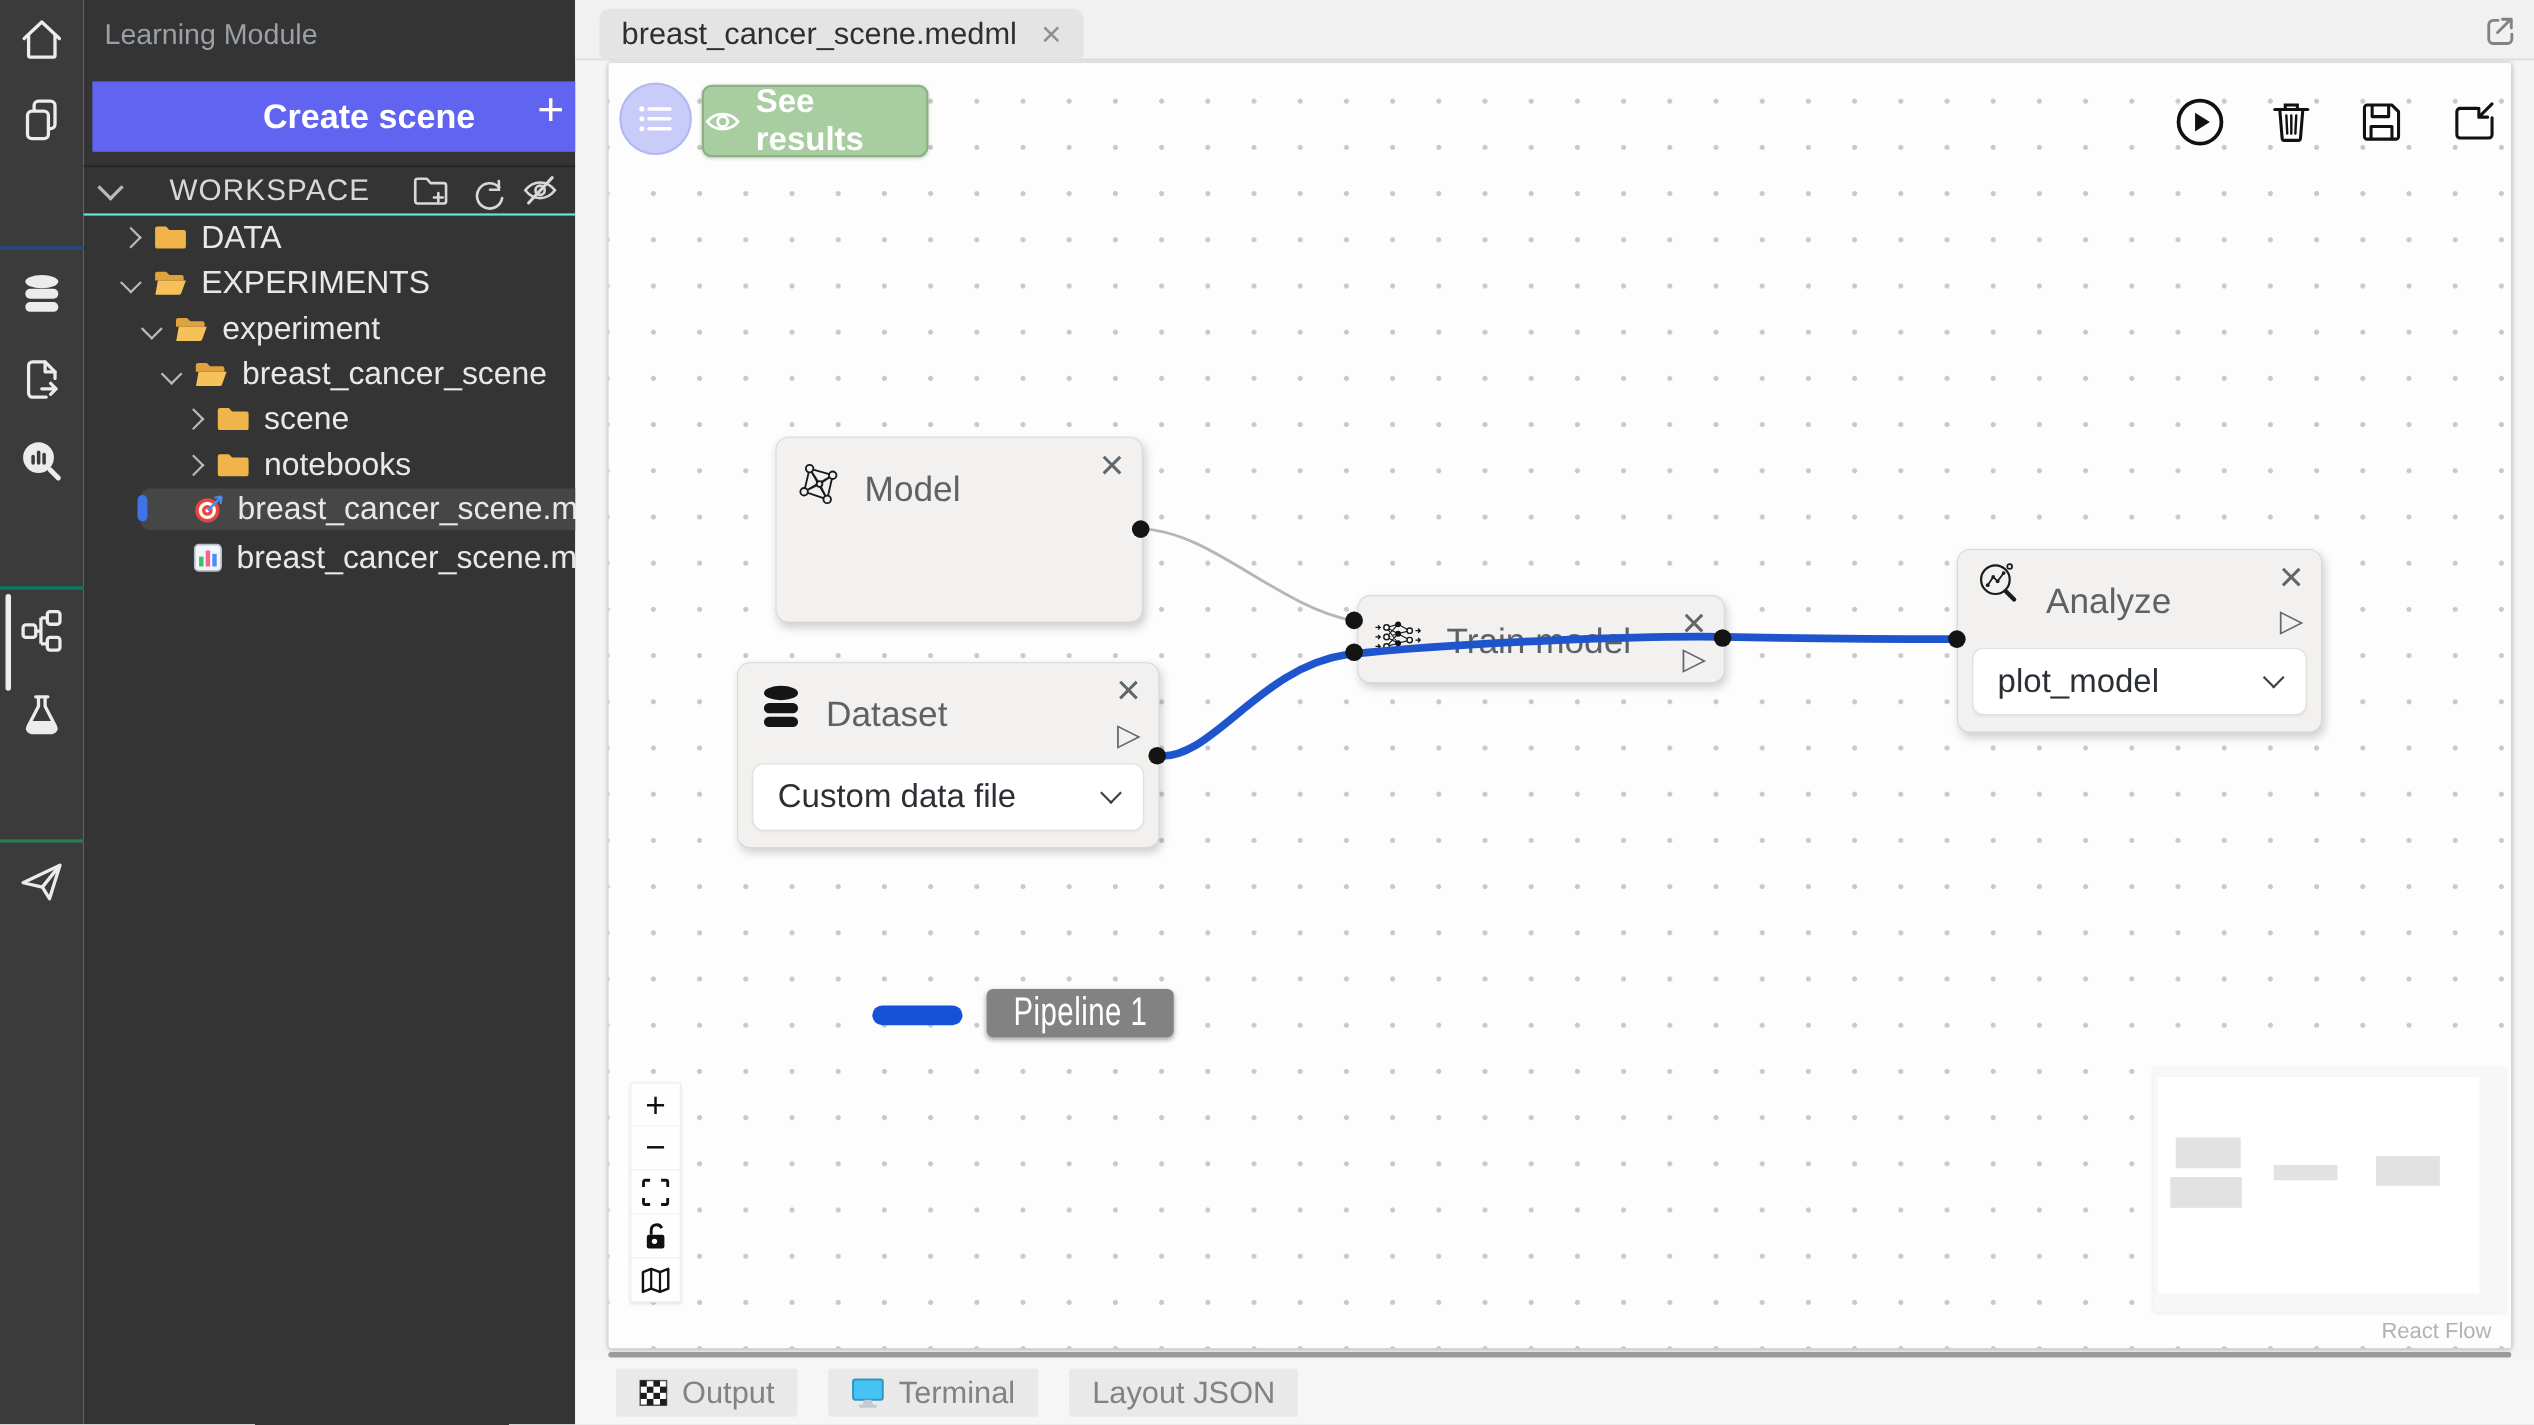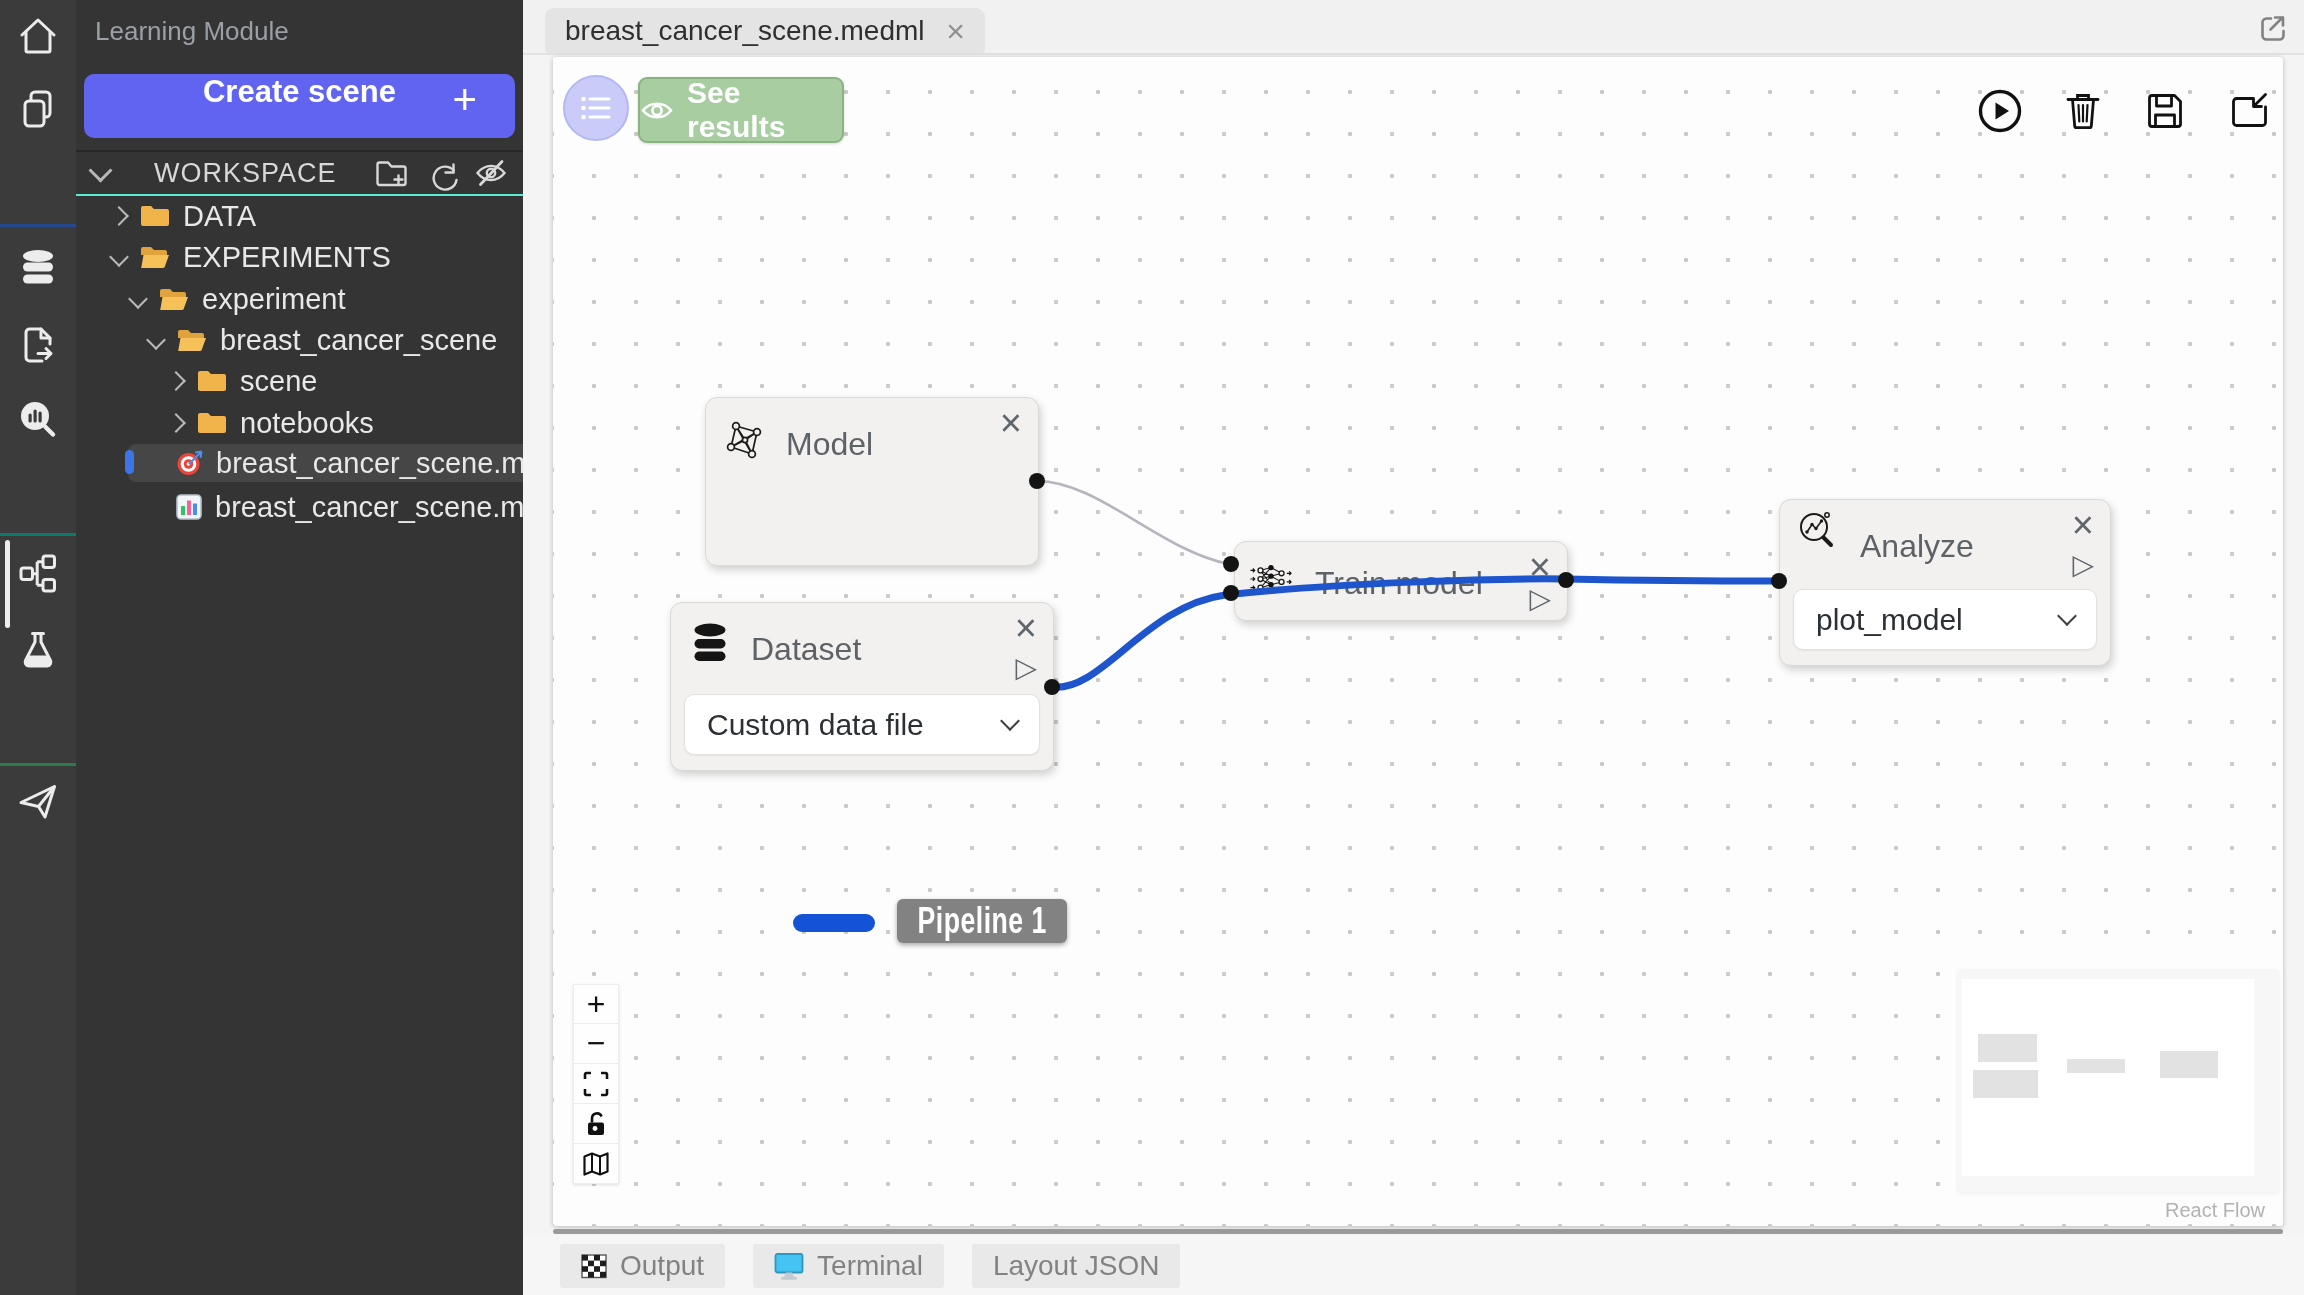--- a/index.html
+++ b/index.html
@@ -6,22 +6,22 @@
   .app{position:relative;width:2304px;height:1295px;overflow:hidden;
        font-family:"Liberation Sans",sans-serif;background:#f4f4f4;}
   
   .rail{position:absolute;left:0;top:0;width:76px;height:1295px;background:#3b3b3b;}
   .railicon{position:absolute;left:14px;width:48px;height:48px;}
   .rail .divider{position:absolute;left:0;width:76px;height:3px;}
   .rail .active-bar{position:absolute;left:5px;top:540px;width:5px;height:88px;background:#ededed;border-radius:3px;}
   
   .sidebar{position:absolute;left:76px;top:0;width:447px;height:1295px;background:#343434;color:#e8e8e8;}
   .module-label{position:absolute;left:19px;top:16px;font-size:26px;color:#9aa0a6;}
-  .create-btn{position:absolute;left:8px;top:74px;width:431px;height:64px;background:#6164f0;border-radius:10px;
-      display:flex;justify-content:center;color:#fff;font-size:31px;font-weight:700;}
+  .create-btn{position:absolute;left:8px;top:74px;width:431px;height:64px;background:#6164f0;border-radius:0;
+      display:flex;align-items:center;justify-content:center;color:#fff;font-size:31px;font-weight:700;padding-left:36px;}
   .create-btn .plus{position:absolute;right:38px;font-size:42px;font-weight:300;top:2px;}
   .ws-header{position:absolute;left:0;top:150px;width:447px;height:42px;border-top:2px solid #272727;border-bottom:2px solid #5eead4;
       display:flex;align-items:center;}
   .ws-label{position:absolute;left:78px;font-size:27px;letter-spacing:1px;color:#d8d8d8;}
   .ws-icons{position:absolute;right:14px;display:flex;gap:14px;align-items:center;}
   .chev{display:inline-block;width:12px;height:12px;border-right:2.5px solid #b9b9b9;border-bottom:2.5px solid #b9b9b9;}
   .chev.r{transform:rotate(-45deg);}
   .chev.d{transform:rotate(45deg);}
   .chev.big{width:14px;height:14px;border-width:3px;margin-left:16px;margin-top:-6px;}
   .chev.dark{border-color:#3c4043;border-width:2.6px;}
@@ -59,21 +59,21 @@
       border:2px solid #b3b8f3;display:flex;align-items:center;justify-content:center;z-index:8;}
   .see-results{position:absolute;left:85px;top:20px;width:202px;height:62px;background:#a7cda1;border:2px solid #8bb381;
       border-radius:9px;display:flex;align-items:center;justify-content:center;gap:13px;color:#fff;font-size:30px;font-weight:700;z-index:8;
       box-shadow:0 1px 3px rgba(0,0,0,.15);}
   .select{position:absolute;background:#fff;border:1.5px solid #d4d4d4;border-radius:9px;display:flex;align-items:center;
       justify-content:space-between;padding:0 22px;font-size:29px;color:#1f2327;z-index:8;}
   .tool-icon{position:absolute;width:48px;height:48px;z-index:8;}
   
   .swatch{position:absolute;left:240px;top:857px;width:82px;height:18px;border-radius:9px;background:#1553d6;z-index:8;}
   .plabel{position:absolute;left:344px;top:842px;width:170px;height:44px;background:#828282;border-radius:6px;z-index:8;
-      display:flex;align-items:center;justify-content:center;color:#fff;font-weight:700;font-size:29px;letter-spacing:.5px;
+      display:flex;align-items:center;justify-content:center;color:#fff;font-weight:400;font-size:29px;letter-spacing:.5px;
       box-shadow:0 2px 5px rgba(0,0,0,.35);}
   .plabel span{display:inline-block;transform:scaleY(1.25) scaleX(.92);}
   
   .zoomctl{position:absolute;left:20px;top:927px;width:46px;z-index:9;box-shadow:0 1px 3px rgba(0,0,0,.12);}
   .zbtn{width:46px;height:40px;background:#fefefe;border:1px solid #ececec;border-top:none;display:flex;align-items:center;justify-content:center;
       font-size:32px;color:#111;box-sizing:border-box;}
   .zbtn:first-child{border-top:1px solid #ececec;}
   
   .minimap{position:absolute;left:1405px;top:914px;width:320px;height:222px;background:#f7f7f7;z-index:9;border-radius:2px;
       box-shadow:0 0 4px rgba(0,0,0,.08);}

